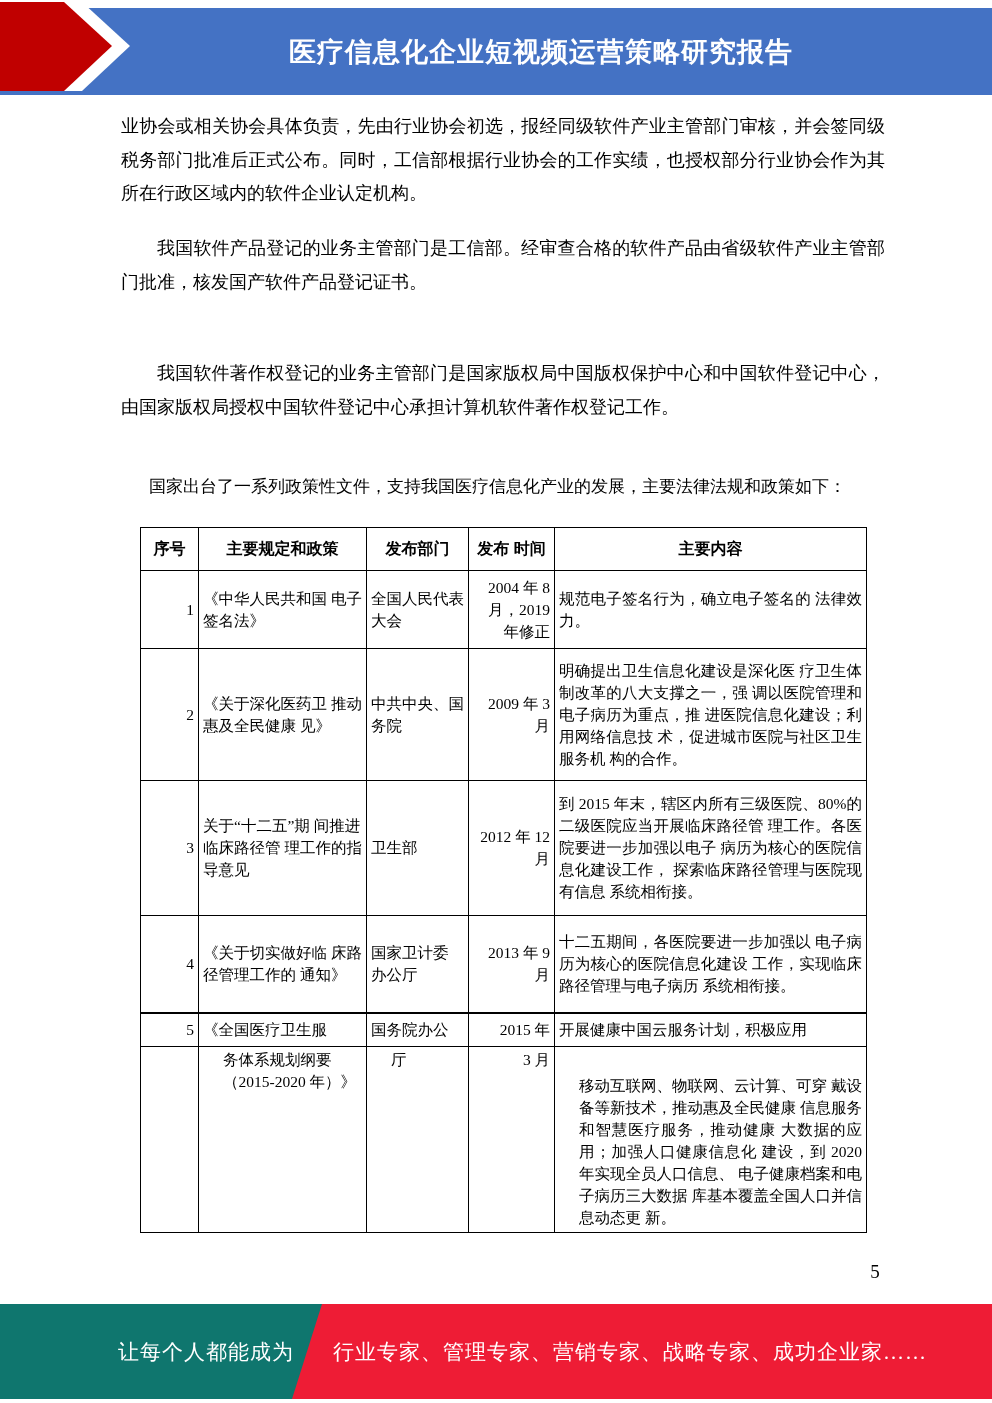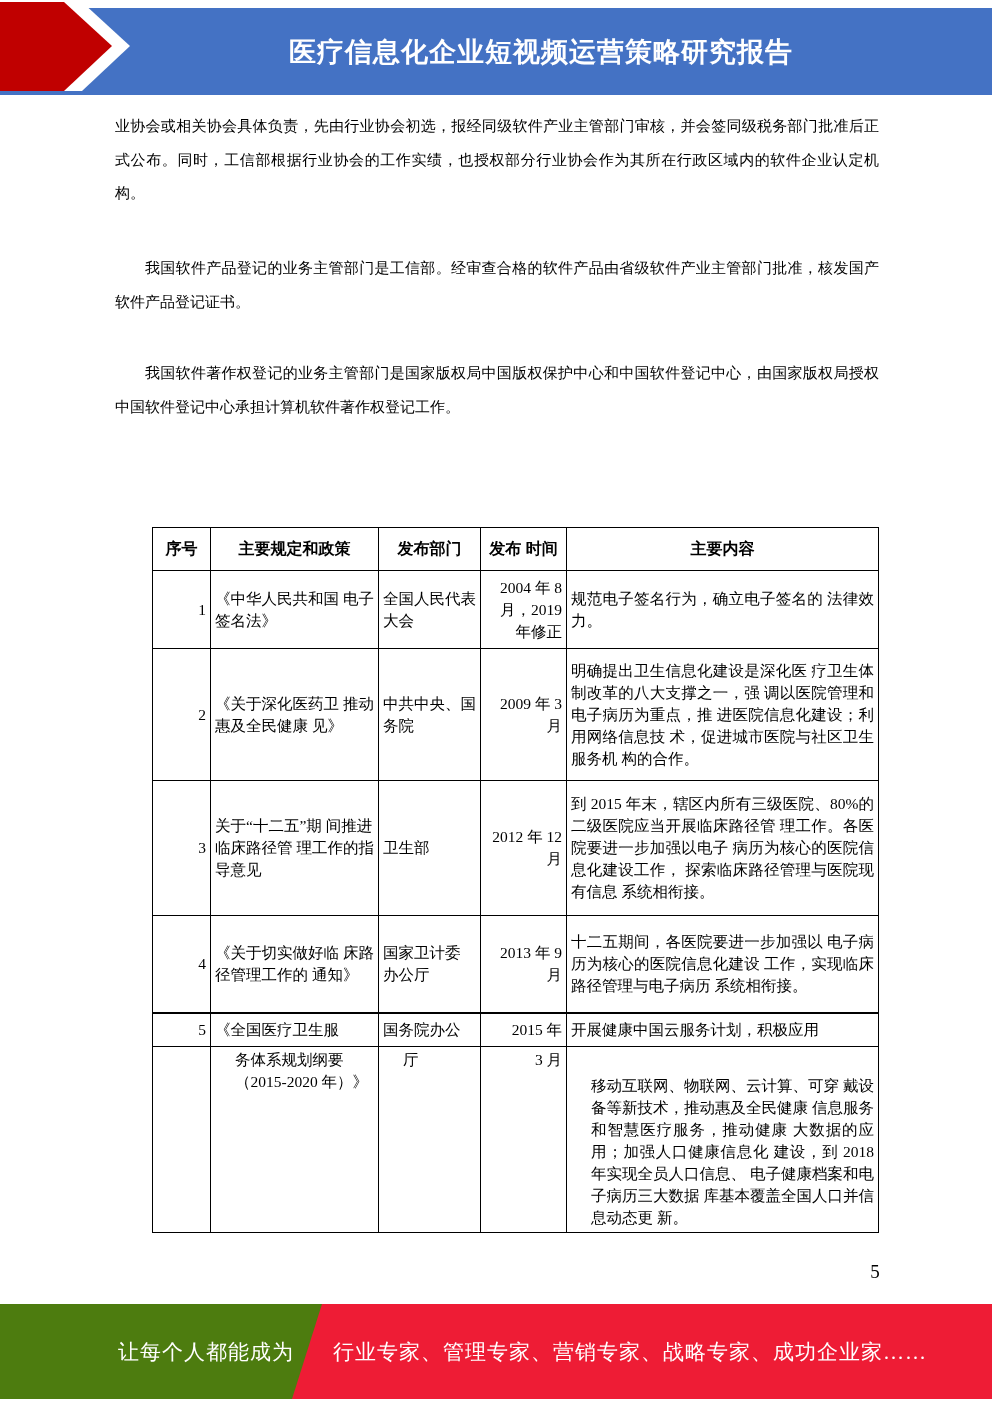--- a/index.html
+++ b/index.html
@@ -16,39 +16,39 @@
   }
   .report-title {
     position:absolute; top:0; left:130px; right:40px; height:87px;
     display:flex; align-items:center; justify-content:center;
     color:#ffffff; font-family:"Liberation Sans","DejaVu Sans",sans-serif;
     font-weight:bold; font-size:27px; letter-spacing:1px; white-space:nowrap;
   }
   .arrow-svg { position:absolute; top:0; left:0; }
   
   .para {
-    position:absolute; left:115px; width:764px;
-    font-size:15px; line-height:33.5px; text-align:justify;
+    position:absolute; left:121px; width:764px;
+    font-size:18px; line-height:33.5px; text-align:justify;
   }
   .para.indent { text-indent:2em; }
   .p1 { top:110px; }
-  .p2 { top:232px;margin-top:20px; }
+  .p2 { top:232px; }
   .p3 { top:322px;margin-top:35px; }
   .section-heading {
     position:absolute; left:115px; top:408px;
     font-family:"Liberation Sans","DejaVu Sans",sans-serif;
     font-weight:bold; font-size:22px; letter-spacing:0.5px;
   }
   .table-intro {
     position:absolute; left:115px; top:474px; width:770px;
     font-size:17px; line-height:26px; text-indent:2em; white-space:nowrap;
   }
   
   table.policy {
-    position:absolute; left:152px; top:527px; width:726px;
+    position:absolute; left:140px; top:527px; width:726px;
     border-collapse:collapse; table-layout:fixed;
     font-size:15.5px; line-height:22px;border-radius:16px;
   }
   table.policy th, table.policy td {
     border:1px solid #000; padding:2px 4px; vertical-align:middle;
     overflow:hidden;
   }
   table.policy th {
     font-family:"Liberation Sans","DejaVu Sans",sans-serif;
     font-weight:bold; font-size:16px; text-align:center; height:43px;
@@ -65,21 +65,21 @@
   tr.r5a td { height:34px; border-top-width:2px; }
   tr.r5b td { height:186px; vertical-align:top;padding-left:24px; }
   tr.r5b td.content { padding-top:28px; }
   
   .page-number {
     position:absolute; top:1261px; left:860px; width:30px;
     font-size:19px; text-align:center;
   }
   .footer-banner {
     position:absolute; top:1304px; left:0; width:992px; height:95px;
-    background:#4d7c0f; overflow:hidden;font-family:Liberation Serif, serif;
+    background:#0f766e; overflow:hidden;font-family:Liberation Serif, serif;
   }
   .footer-red {
     position:absolute; top:0; left:0; width:992px; height:95px;
     background:#EE1C35;
     clip-path:polygon(322px 0, 992px 0, 992px 95px, 292px 95px);
   }
   .footer-left {
     position:absolute; top:0; left:118px; height:95px;
     display:flex; align-items:center;
     color:#fff; font-size:21px; letter-spacing:1px; white-space:nowrap;
@@ -100,20 +100,21 @@
   </div>
   <svg class="arrow-svg" width="210" height="95" viewBox="0 0 210 95">
     <polygon points="0,2 82,2 130,46 82,91 0,91" fill="#ffffff"></polygon>
     <polygon points="0,2 64,2 112,46 64,91 0,91" fill="#C00000"></polygon>
   </svg>
 
   <div class="para p1">业协会或相关协会具体负责，先由行业协会初选，报经同级软件产业主管部门审核，并会签同级税务部门批准后正式公布。同时，工信部根据行业协会的工作实绩，也授权部分行业协会作为其所在行政区域内的软件企业认定机构。</div>
   <div class="para indent p2">我国软件产品登记的业务主管部门是工信部。经审查合格的软件产品由省级软件产业主管部门批准，核发国产软件产品登记证书。</div>
   <div class="para indent p3">我国软件著作权登记的业务主管部门是国家版权局中国版权保护中心和中国软件登记中心，由国家版权局授权中国软件登记中心承担计算机软件著作权登记工作。</div>
 
+  <div class="table-intro">国家出台了一系列政策性文件，支持我国医疗信息化产业的发展，主要法律法规和政策如下：</div>
 
   <table class="policy">
     <colgroup>
       <col class="c-no">
         <col class="c-policy">
         <col class="c-dept">
         <col class="c-date">
         <col class="c-content">
     </colgroup>
     <tbody>
@@ -157,21 +158,21 @@
       <td>《全国医疗卫生服</td>
       <td>国务院办公</td>
       <td class="date">2015 年</td>
       <td class="content">开展健康中国云服务计划，积极应用</td>
     </tr>
     <tr class="r5b">
       <td class="no"></td>
       <td>务体系规划纲要 （2015-2020 年）》</td>
       <td>厅</td>
       <td class="date">3 月</td>
-      <td class="content">移动互联网、物联网、云计算、可穿 戴设备等新技术，推动惠及全民健康 信息服务和智慧医疗服务，推动健康 大数据的应用；加强人口健康信息化 建设，到 2018 年实现全员人口信息、 电子健康档案和电子病历三大数据 库基本覆盖全国人口并信息动态更 新。</td>
+      <td class="content">移动互联网、物联网、云计算、可穿 戴设备等新技术，推动惠及全民健康 信息服务和智慧医疗服务，推动健康 大数据的应用；加强人口健康信息化 建设，到 2020 年实现全员人口信息、 电子健康档案和电子病历三大数据 库基本覆盖全国人口并信息动态更 新。</td>
     </tr>
   </tbody>
     </table>
 
   <div class="page-number">5</div>
 
   <div class="footer-banner">
     <div class="footer-red"></div>
     <div class="footer-left">让每个人都能成为</div>
     <div class="footer-right">行业专家、管理专家、营销专家、战略专家、成功企业家……</div>

